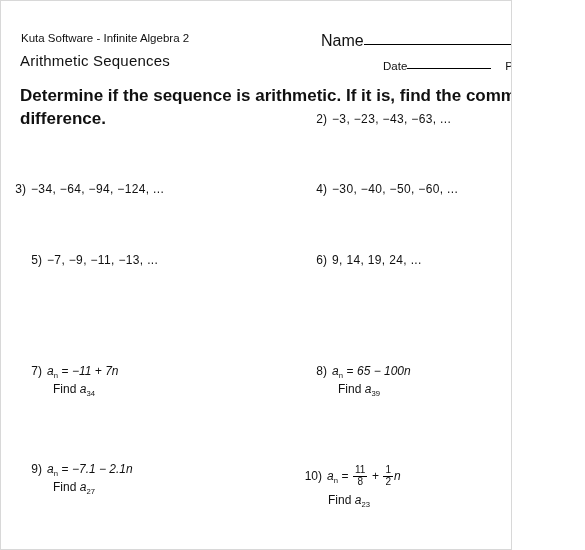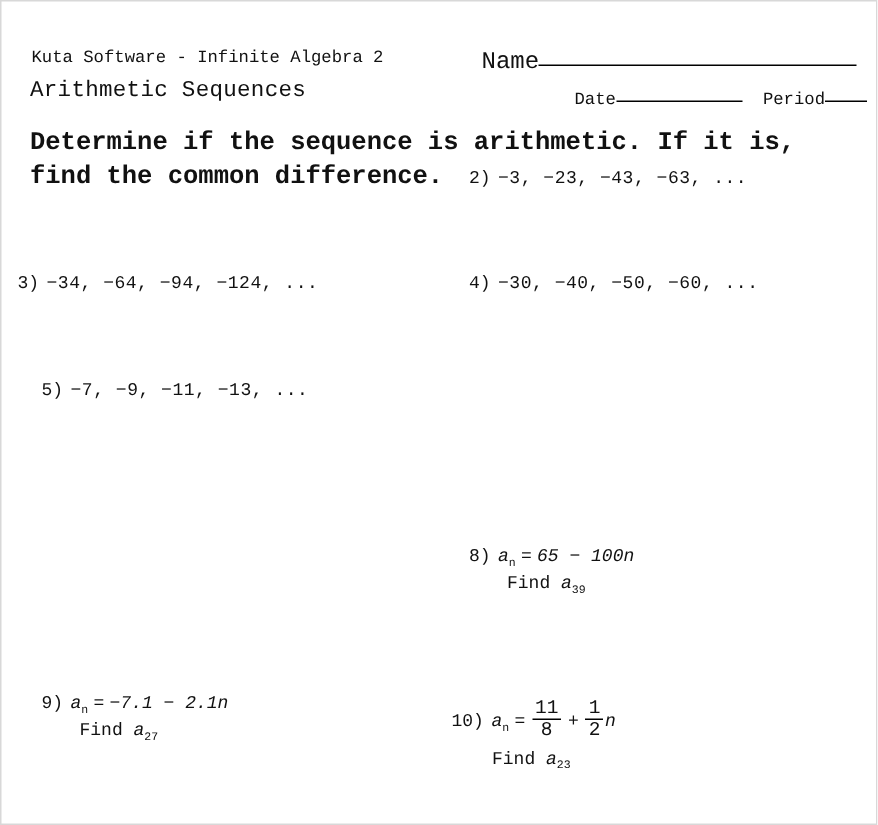--- a/index.html
+++ b/index.html
@@ -2,26 +2,26 @@
 <html><head>
 <meta charset="utf-8">
 <style>
   html, body {
     margin: 0;
     padding: 0;
     background: #ffffff;
   }
   .page {
     position: relative;
-    width: 585px;
+    width: 512px;
     height: 550px;
     background: #ffffff;
     border: 1px solid #d8d8d8;
     box-sizing: border-box;
-    font-family: Liberation Mono, monospace;
+    font-family: Liberation Sans, sans-serif;
     color: #111111;
     overflow: hidden;
   }
 
   
   .hdr-brand {
     position: absolute;
     left: 20px;
     top: 31px;
     font-size: 11.5px;
@@ -100,21 +100,21 @@
     white-space: nowrap;
   }
   .find-wide { margin-left: 27px; }
   .op { padding: 0 3.5px; }
 
   
   .frac {
     display: inline-block;
     vertical-align: middle;
     text-align: center;
-    font-size: 13px;
+    font-size: 10px;
     line-height: 1.08;
     padding: 0 1px;
     position: relative;
     top: -1px;
   }
   .frac .nu { display: block; padding: 0 2px; }
   .frac .de { display: block; padding: 0 2px; border-top: 1.1px solid #000; }
 
   .stack-row { display: inline-block; vertical-align: middle; }
 </style>
@@ -146,22 +146,32 @@
   </div>
 
   <div class="prob" style="left:305px; top:181px;">
     <span class="num">4)</span><span class="seq">−30,  −40,  −50,  −60, ...</span>
   </div>
 
   <div class="prob" style="left:20px; top:252px;">
     <span class="num">5)</span><span class="seq">−7,  −9,  −11,  −13, ...</span>
   </div>
 
+  <div class="prob" style="left:305px; top:252px;">
+    <span class="num">6)</span><span class="seq">9,  14,  19,  24, ...</span>
+  </div>
 
 
+  <div class="prob" style="left:20px; top:363px;">
+    <span class="num">7)</span><span class="ital">a</span><sub>n</sub><span class="op">=</span><span class="ital">−11 + 7n</span>
+    <span class="find">
+      <span>Find</span>
+      <span class="ital">a</span><sub>34</sub>
+    </span>
+  </div>
 
   <div class="prob" style="left:305px; top:363px;">
     <span class="num">8)</span><span class="ital">a</span><sub>n</sub><span class="op">=</span><span class="ital">65 − 100n</span>
     <span class="find">
       <span>Find</span>
       <span class="ital">a</span><sub>39</sub>
     </span>
   </div>
 
   <div class="prob" style="left:20px; top:461px;">

